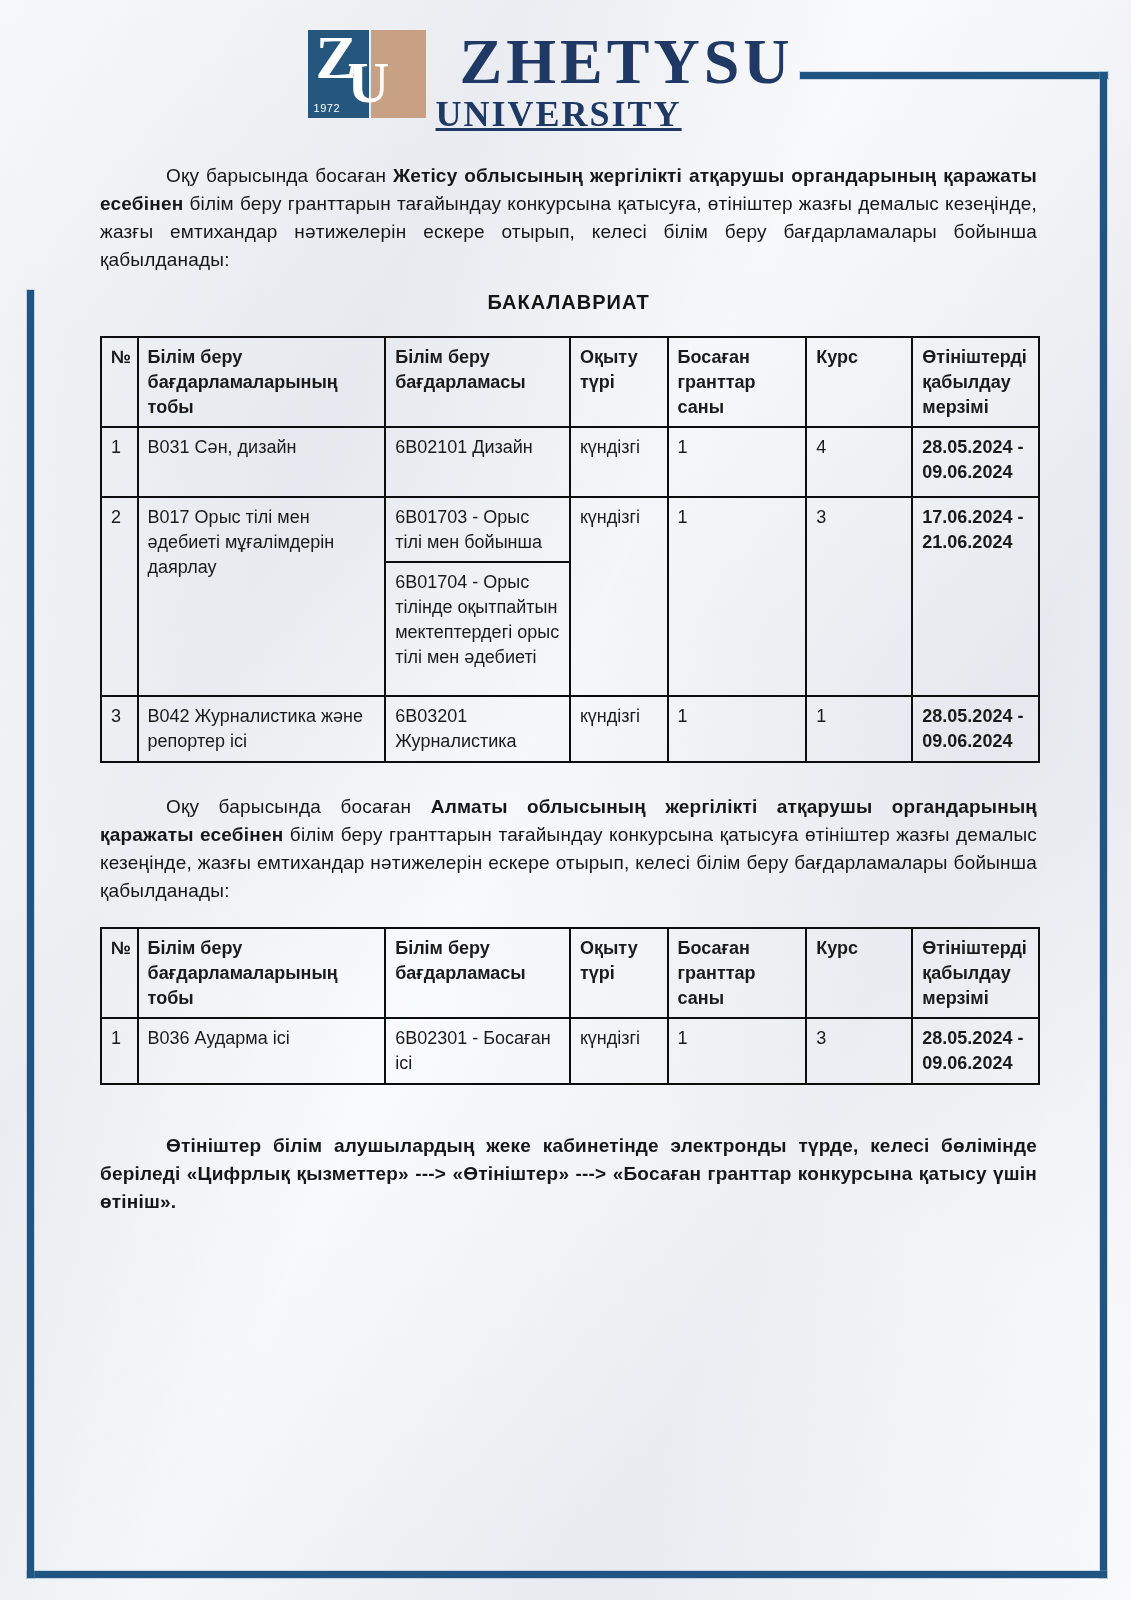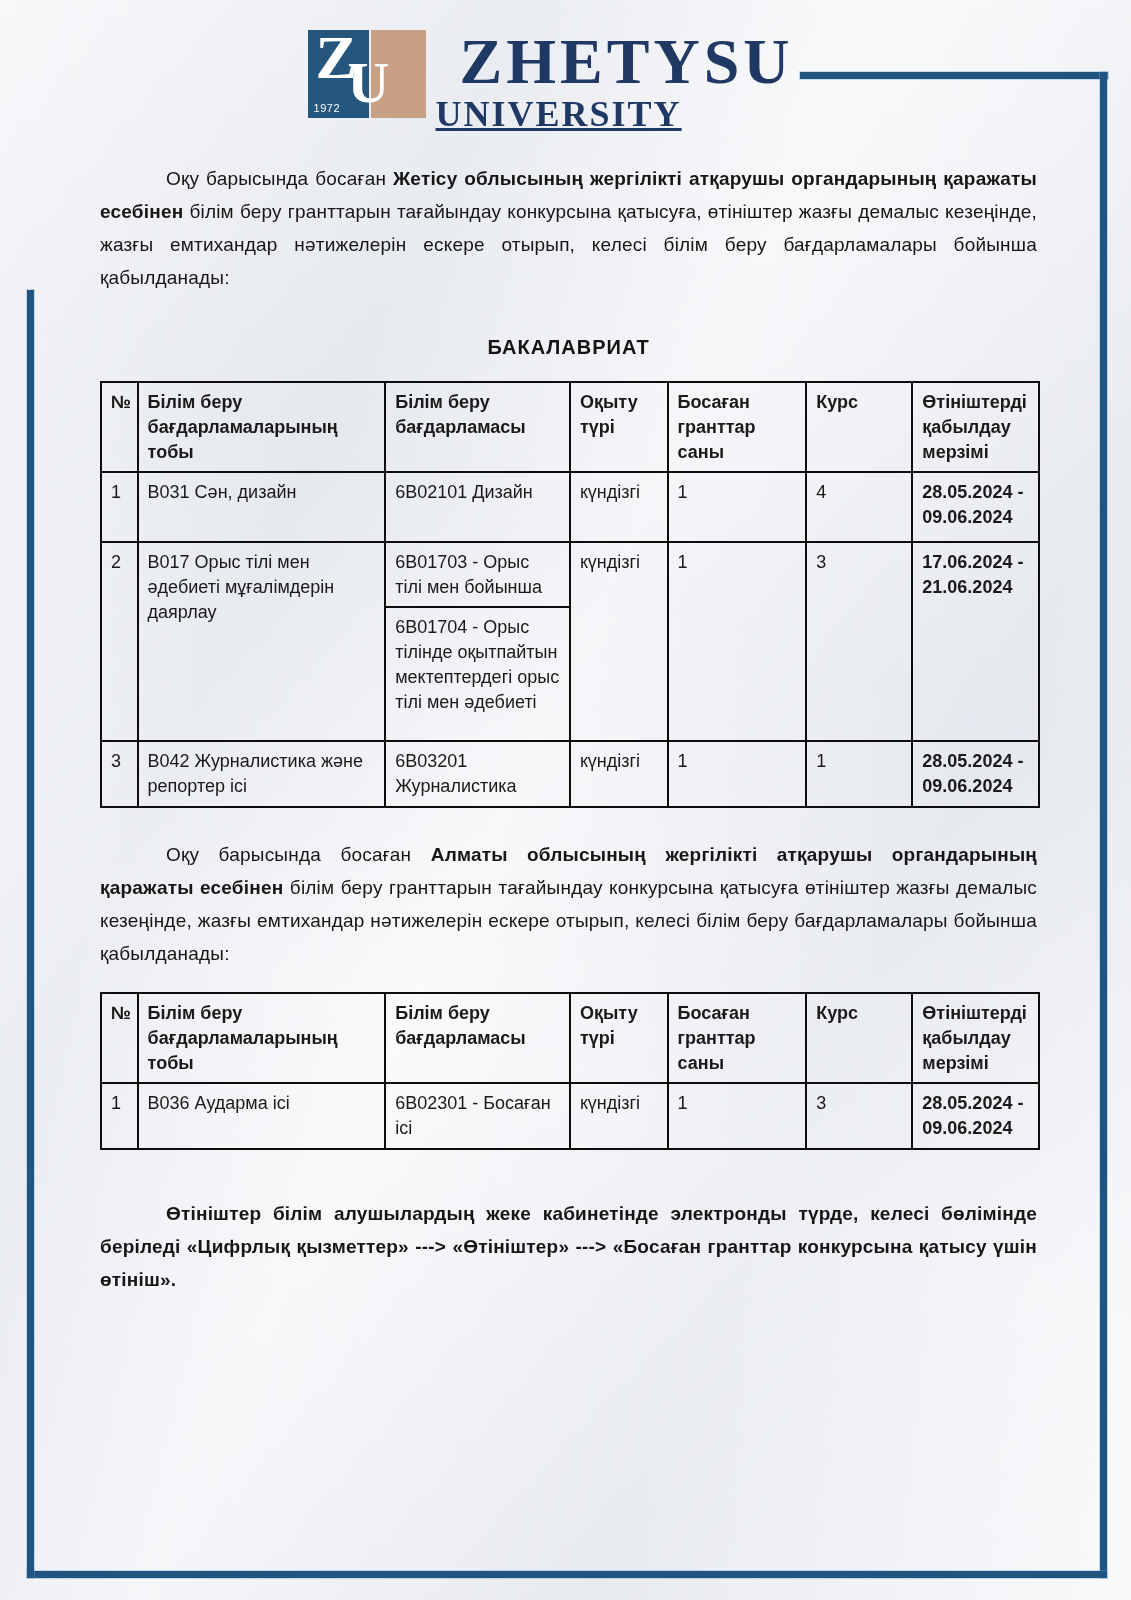--- a/index.html
+++ b/index.html
@@ -42,35 +42,35 @@
   .logo-u{position:absolute;left:40px;top:24px;color:#fff;font-family:"Liberation Serif","DejaVu Serif",serif;font-size:58px;font-weight:600;line-height:1;}
   .logo-year{position:absolute;left:6px;bottom:4px;color:#fff;font-size:11px;letter-spacing:.5px;}
   .logo-name{font-family:"Liberation Serif","DejaVu Serif",serif;color:var(--logo-text);line-height:1;}
   .logo-name .l1{font-size:64px;font-weight:600;letter-spacing:4px;margin-left:24px;}
   .logo-name .l2{font-size:36px;font-weight:600;letter-spacing:2px;margin-top:2px;text-decoration:underline;}
 
   
   .para{
     margin-top:30px;
     font-size:19px;
-    line-height:33px;
+    line-height:28px;
     text-align:justify;
     text-indent:66px;
     letter-spacing:.2px;
     color:#161616;
   }
   .para b{font-weight:700;}
   .para.all-bold{font-weight:700;}
 
   .section-title{
     text-align:center;
     font-size:20px;
     font-weight:700;
     letter-spacing:1px;
-    margin-top:42px;
+    margin-top:17px;
     color:#141414;
   }
 
   
   table.grants{
     width:940px;
     margin-top:22px;
     border-collapse:collapse;
     table-layout:fixed;
     font-size:18px;

